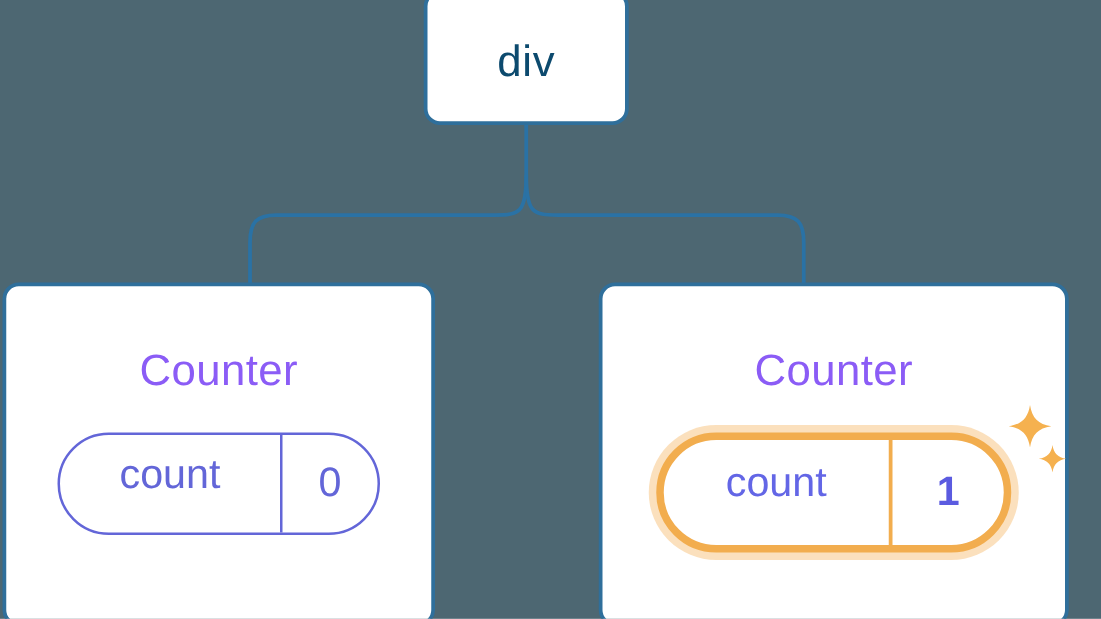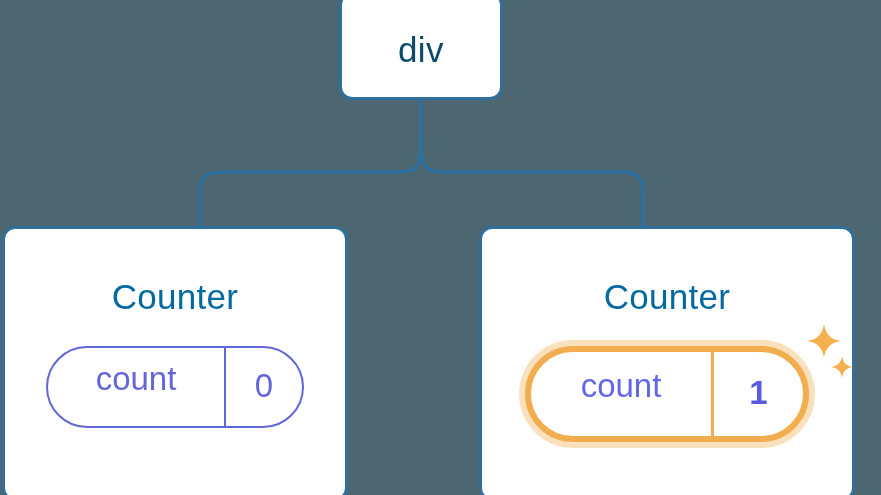--- a/index.html
+++ b/index.html
@@ -64,21 +64,21 @@
     box-sizing: border-box;
     display: flex;
     flex-direction: column;
     align-items: center;
   }
   .card.left  { left: 2px;   width: 346px; }
   .card.right { left: 479px; width: 376px; }
 
   .card-title {
     font-size: 35px;
-    color: #0369a1;
+    color: #8b5cf6;
     letter-spacing: 0.3px;
     line-height: 1;
     margin-top: 50px;
   }
 
   
   .pill-wrap {
     position: relative;
     margin-top: 32px;
     display: flex;

